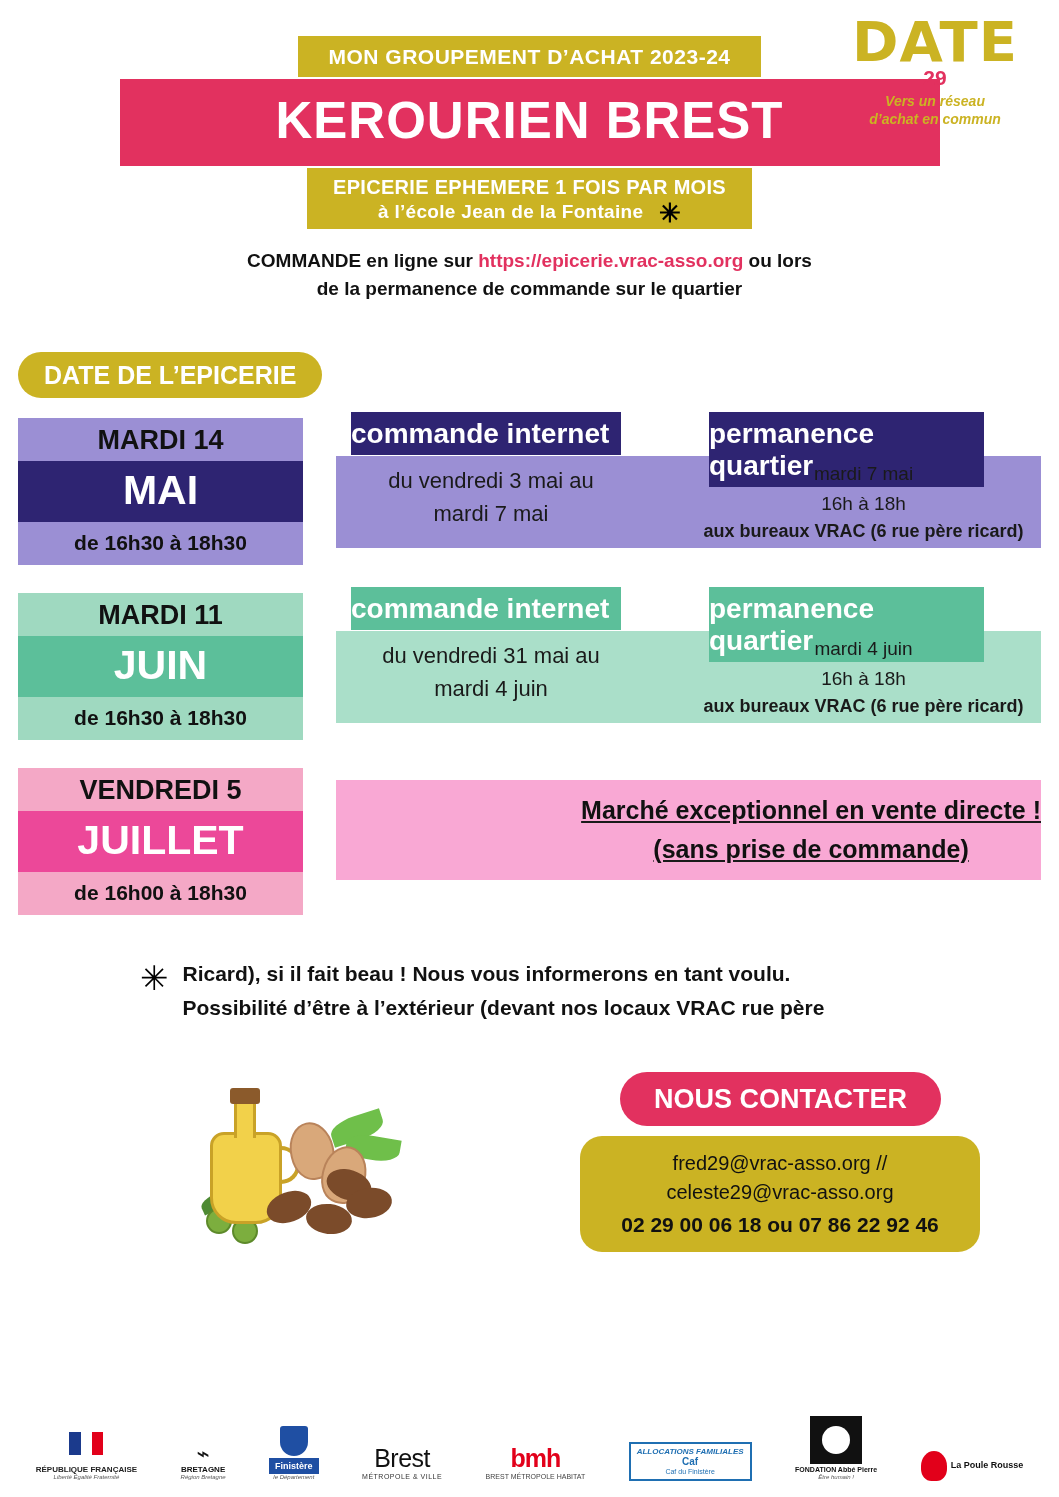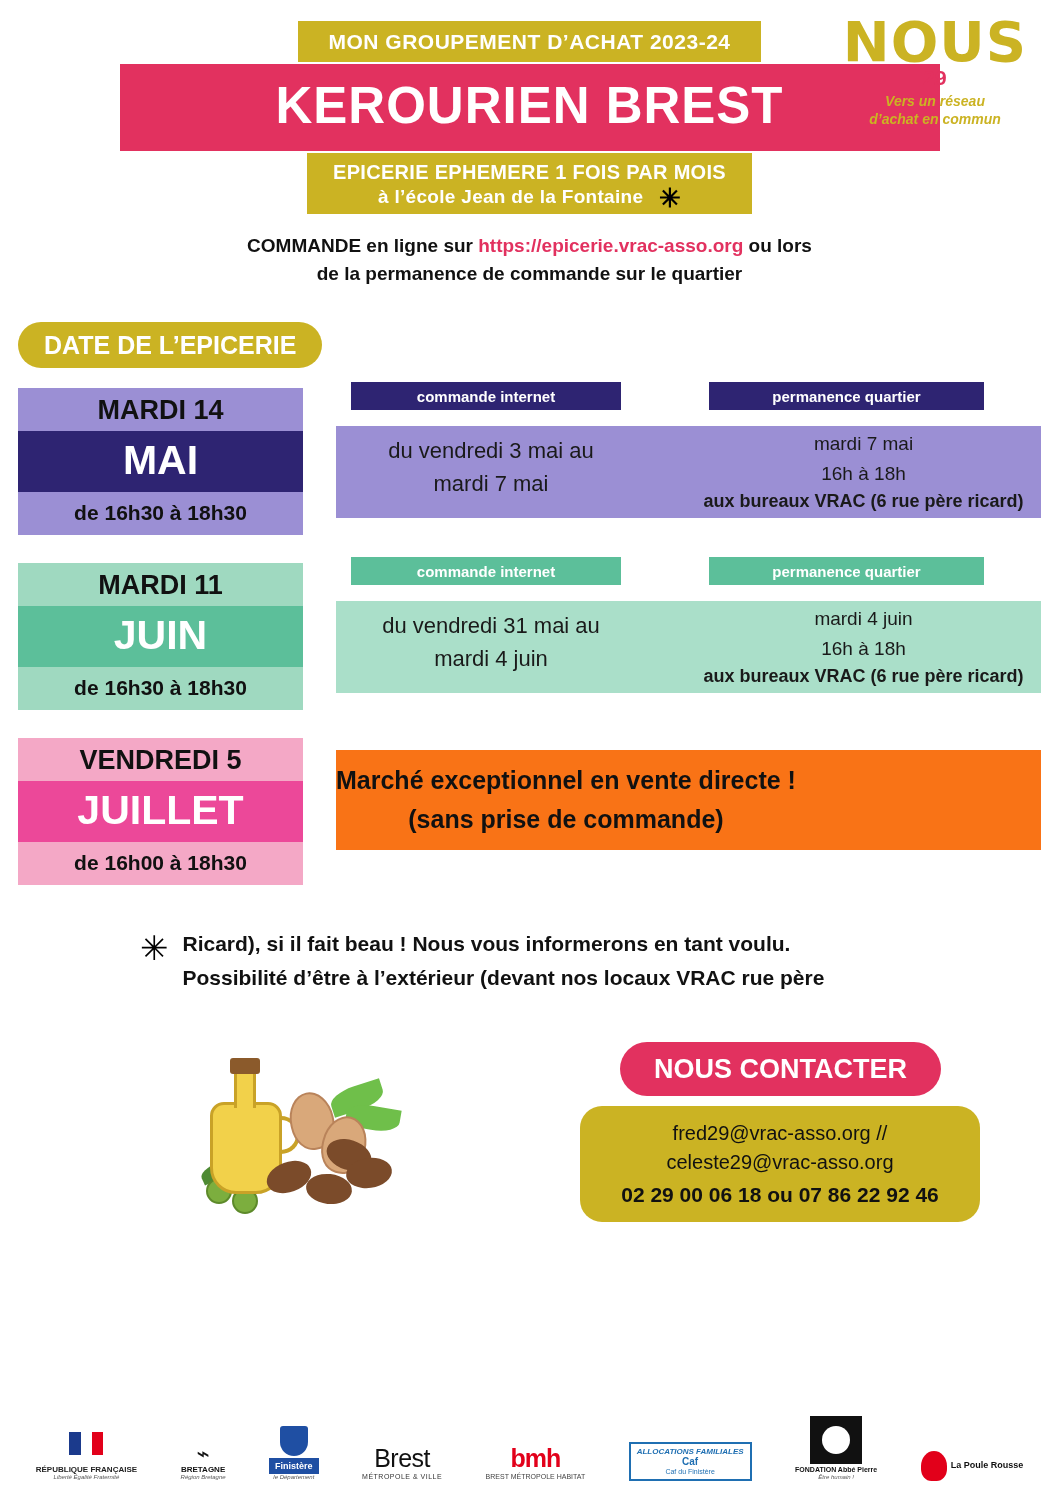--- a/index.html
+++ b/index.html
@@ -9,21 +9,21 @@
     height: 1497px;
     background: #ffffff;
     font-family: "Liberation Sans", sans-serif;
     color: #1a1a1a;
     position: relative;
     overflow: hidden;
   }
 
   
   .header { position: relative; padding-top: 18px; }
-  .header-center { width: 820px; margin: 3px auto; text-align: center; }
+  .header-center { width: 820px; margin: 18px auto; text-align: center; }
 
   .banner-top {
     display: inline-block;
     background: #cbb323;
     color: #ffffff;
     font-weight: bold;
     font-size: 21px;
     letter-spacing: 0.5px;
     padding: 9px 30px 8px;
   }
@@ -148,23 +148,22 @@
     top: 44px;
     left: 318px;
     right: 18px;
     height: 92px;
   }
   .hdr {
     position: absolute;
     top: -44px;
     color: #ffffff;
     font-weight: bold;
-    font-size: 15px;
-    text-align: center;
-    padding: 6px 12px 5px;
+    font-size: 28px;
+    padding: 6px 0 5px;
   }
   .hdr-internet { left: 15px; width: 270px; }
   .hdr-perm { left: 373px; width: 275px; }
 
   .col-internet {
     position: absolute;
     left: 20px;
     top: 8px;
     width: 270px;
     text-align: center;
@@ -199,24 +198,25 @@
   
   .juillet .day-top { background: #f4a8c6; color: #111; }
   .juillet .month   { background: #ec4899; }
   .juillet .day-bottom { background: #f4a8c6; color: #111; }
   .juillet .wide-panel {
     position: absolute;
     top: 18px;
     left: 318px;
     right: 18px;
     height: 100px;
-    background: #f97316;
+    background: #f9a8d4;
     display: flex;
     align-items: center;
-    justify-content: flex-start;
+    justify-content: flex-end;
+    text-decoration: underline;
   }
   .juillet .wide-panel .txt {
     text-align: center;
     font-weight: bold;
     font-size: 25px;
     line-height: 1.55;
     color: #111;
   }
 
   
@@ -366,21 +366,21 @@
         <span class="star-inline">✳</span>
       </span>
     </div>
     <div class="order-line">
       <span>COMMANDE en ligne sur </span><span class="url">https://epicerie.vrac-asso.org</span><span> ou lors</span>
       <div>de la permanence de commande sur le quartier</div>
     </div>
   </div>
 
   <div class="logo">
-    <div class="logo-word">NOUS</div>
+    <div class="logo-word">DATE</div>
     <div class="logo-29">29</div>
     <div class="logo-tag">
       <div>Vers un réseau</div>
       <div>d’achat en commun</div>
     </div>
   </div>
 </div>
 
 
 <div class="date-badge">DATE DE L’EPICERIE</div>

